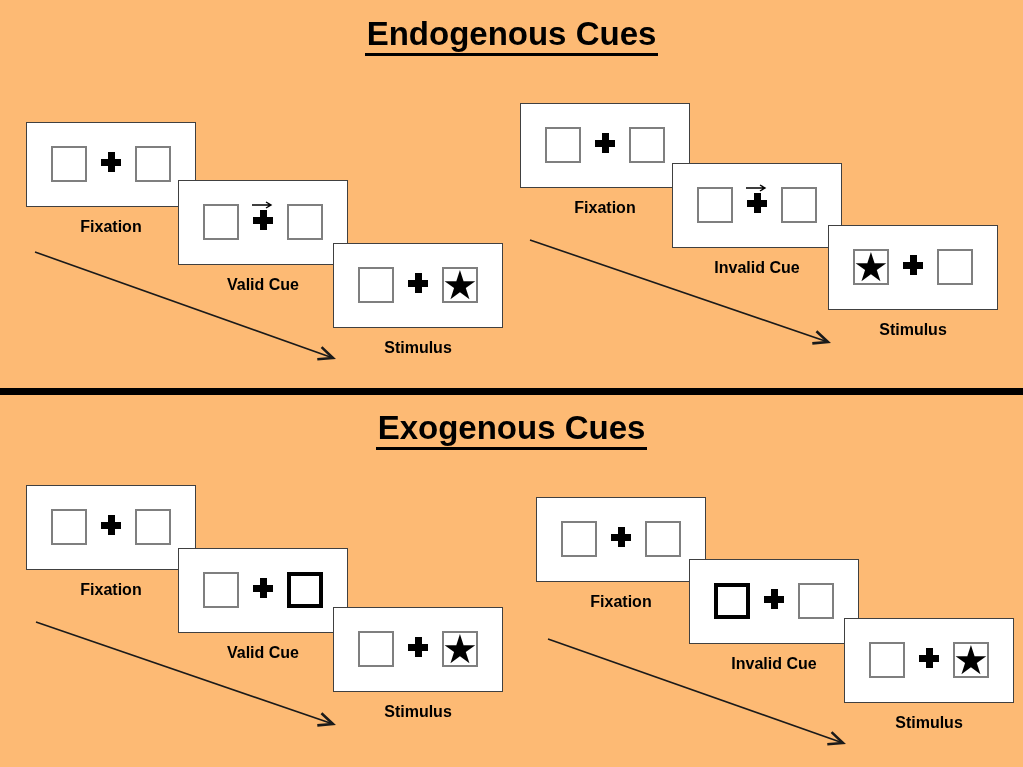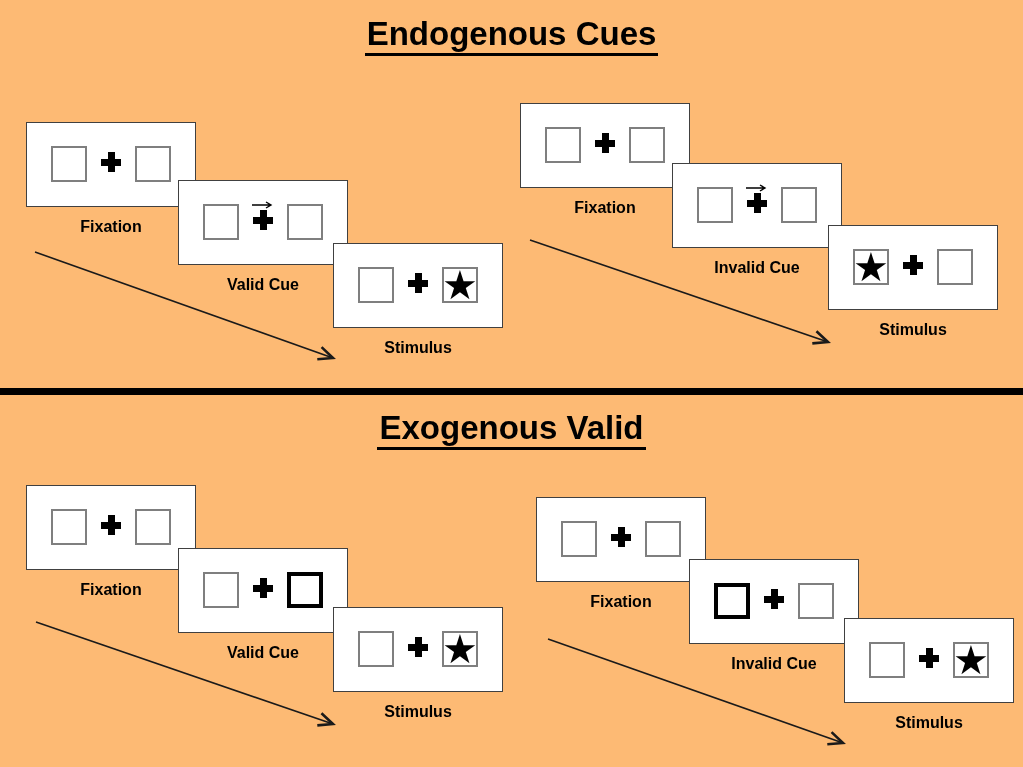--- a/index.html
+++ b/index.html
@@ -97,21 +97,21 @@
     </div>
     <div class="panel-label" style="left: 672px; top: 259px;">Invalid Cue</div>
     <div class="panel" style="left: 828px; top: 225px;">
       <div class="square left">
         <span class="star">★</span>
       </div>
       <div class="square right"></div>
       <div class="plus"></div>
     </div>
     <div class="panel-label" style="left: 828px; top: 321px;">Stimulus</div>
-    <div class="section-title" style="top: 408px;"><span>Exogenous Valid</span></div>
+    <div class="section-title" style="top: 408px;"><span>Exogenous Cues</span></div>
     <div class="panel" style="left: 26px; top: 485px;">
       <div class="square left"></div>
       <div class="square right"></div>
       <div class="plus"></div>
     </div>
     <div class="panel-label" style="left: 26px; top: 581px;">Fixation</div>
     <div class="panel" style="left: 178px; top: 548px;">
       <div class="square left"></div>
       <div class="square right bold"></div>
       <div class="plus"></div>

